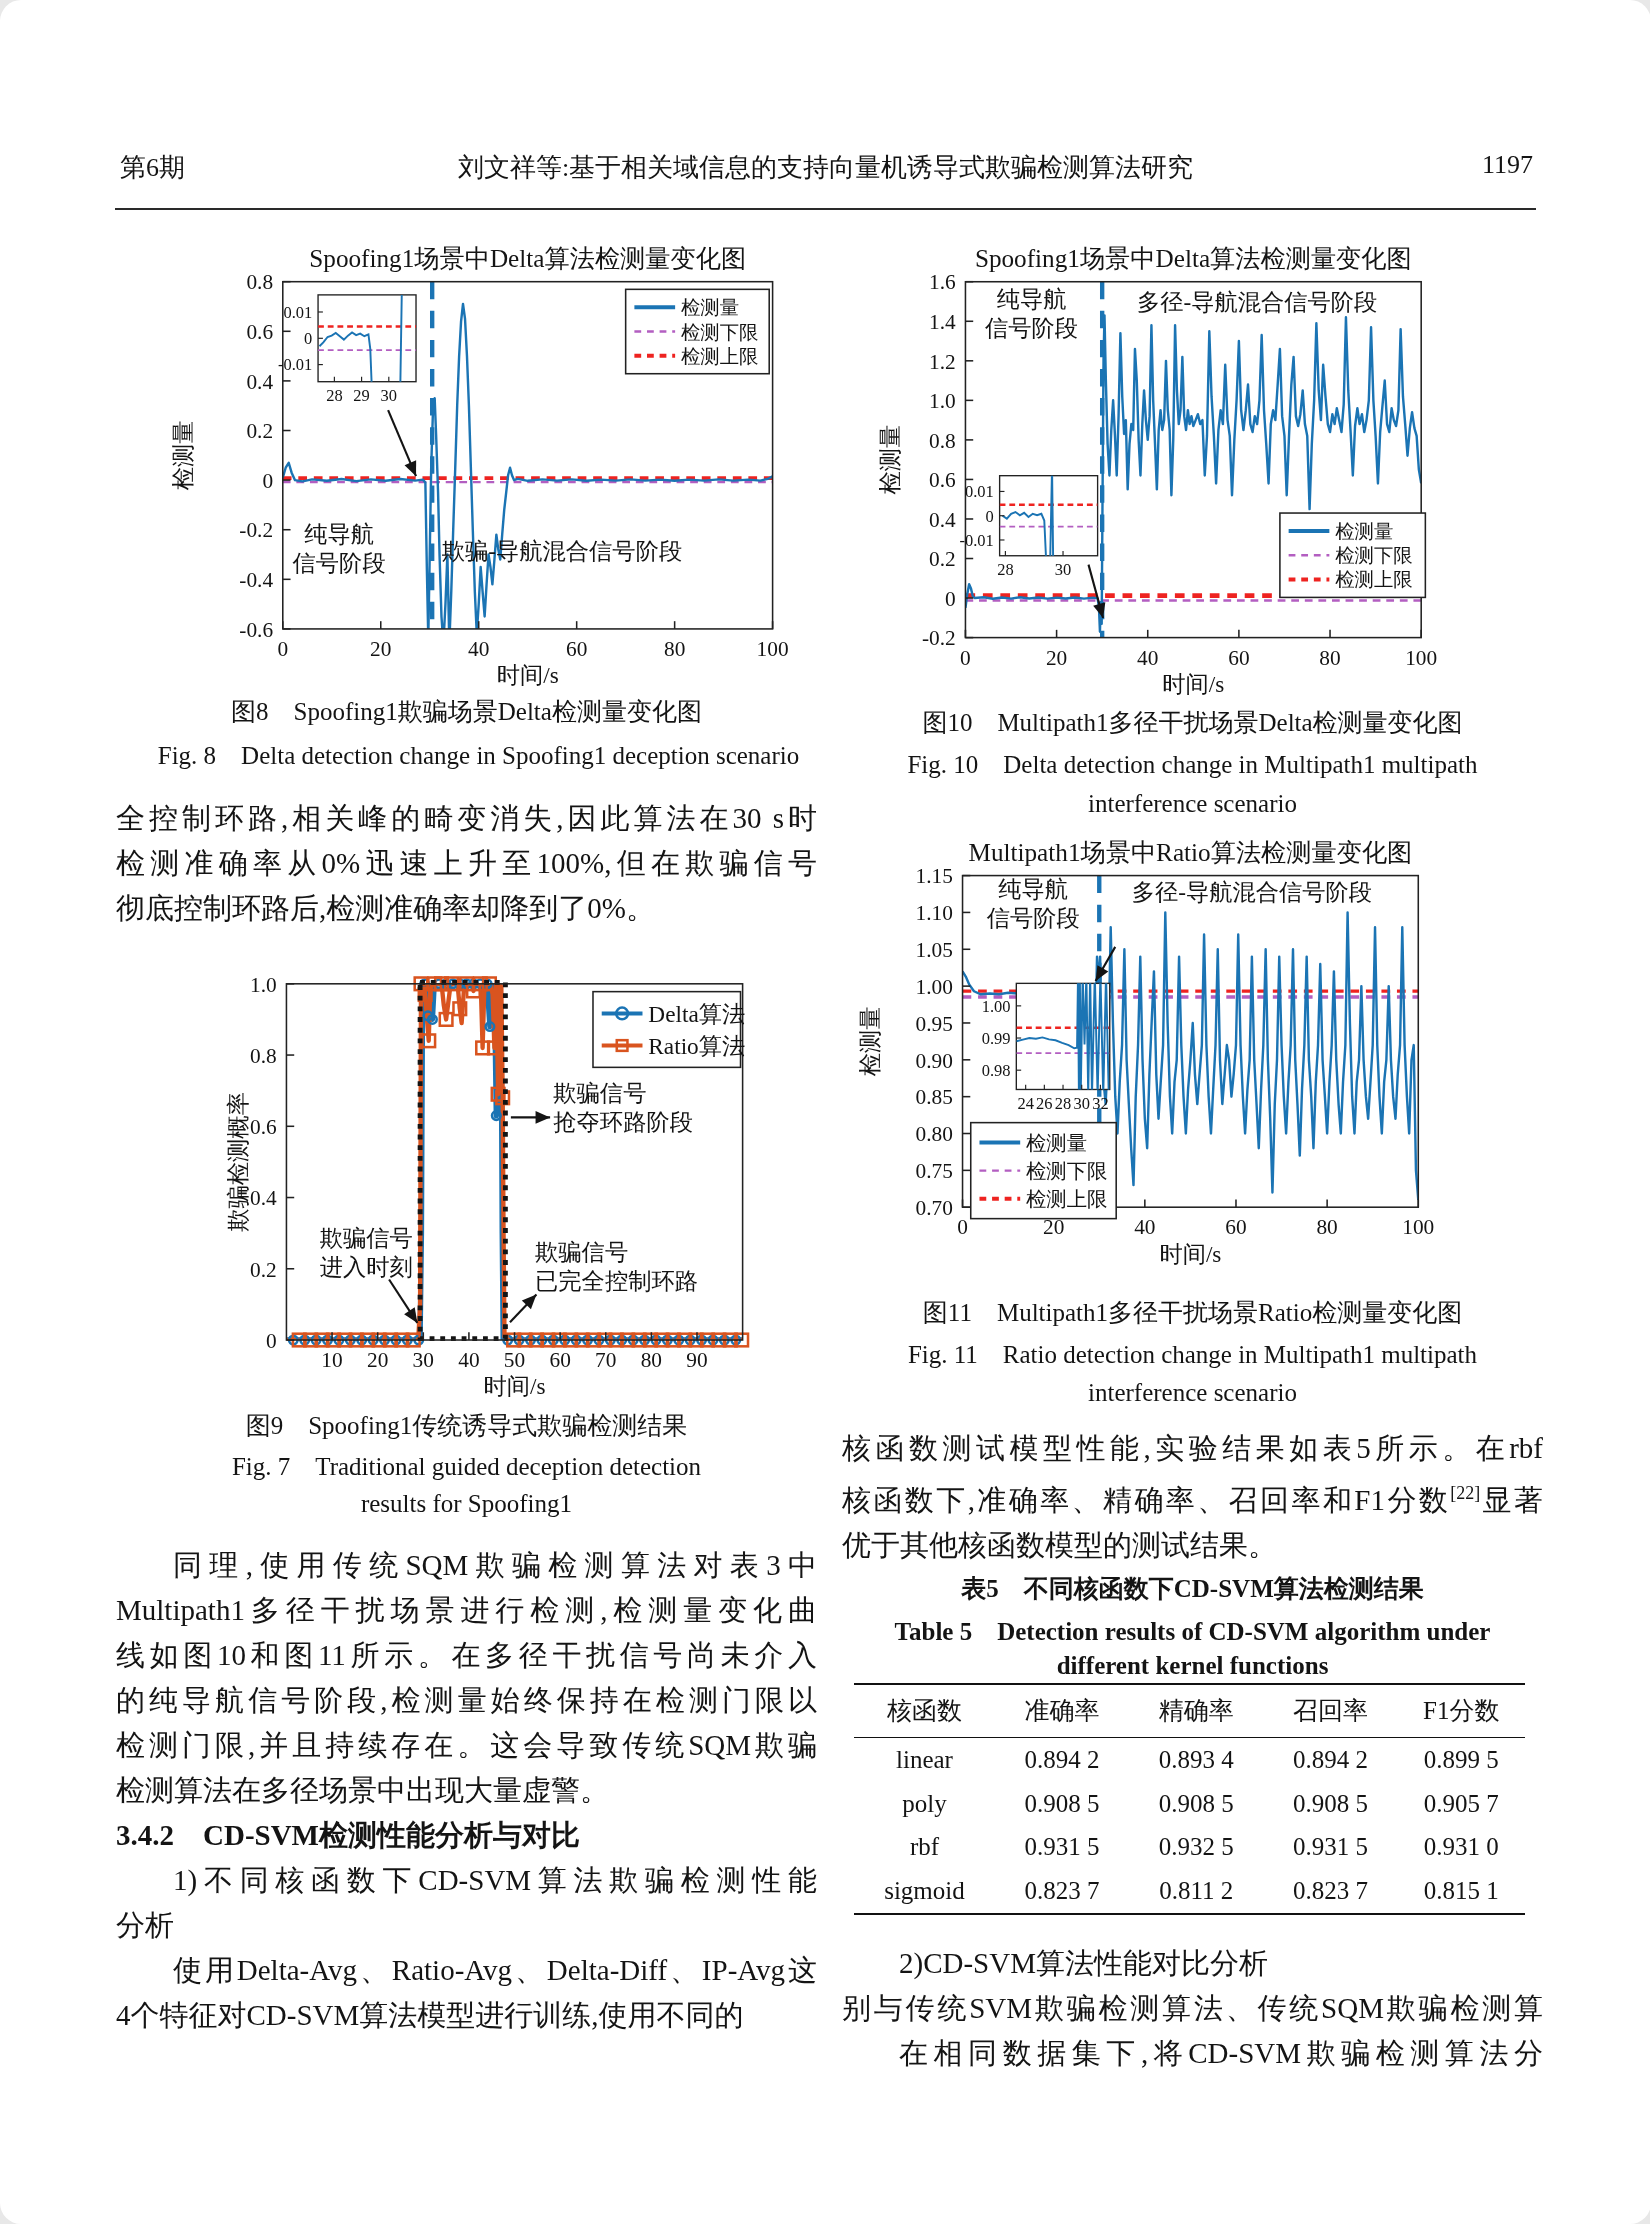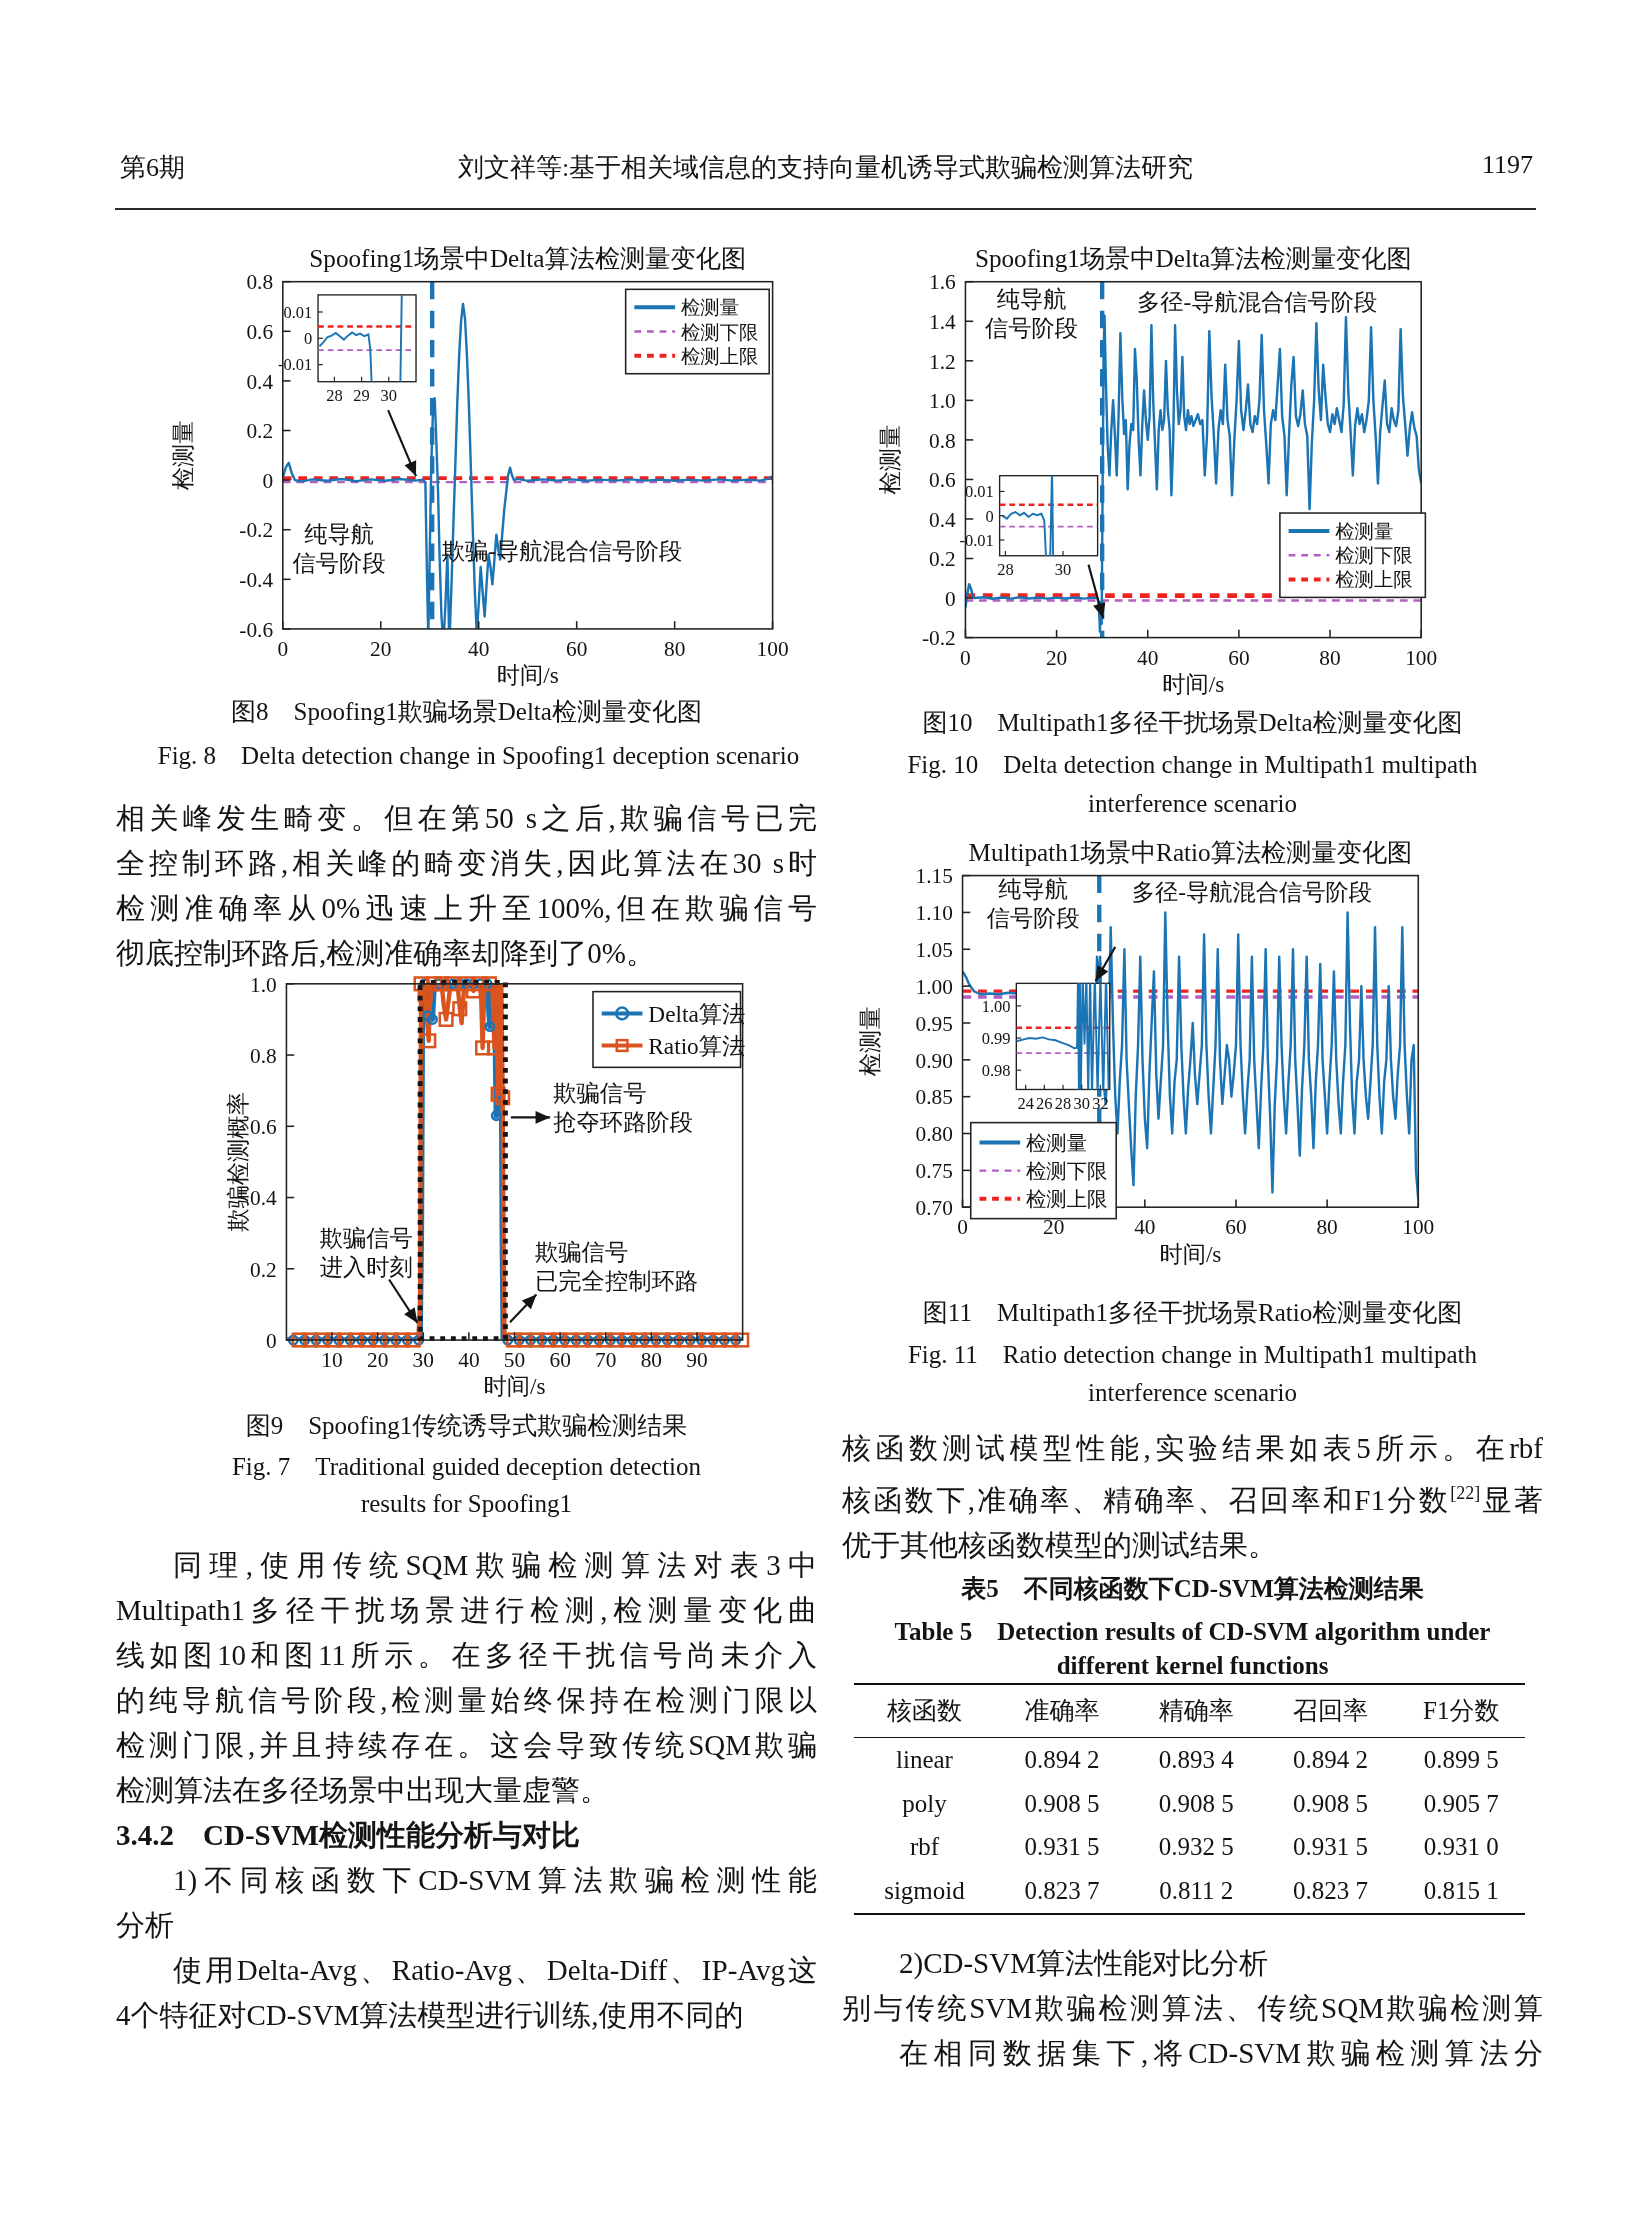--- a/index.html
+++ b/index.html
@@ -1,17 +1,17 @@
 <!DOCTYPE html>
 <html><head>
 <meta charset="utf-8">
 <style>
   html,body{margin:0;padding:0;background:#e8e8e8;}
   .page{position:relative;width:1651px;height:2224px;background:#ffffff;overflow:hidden;
-        font-family:"Liberation Serif","DejaVu Serif",serif;color:#141414;}
+        font-family:"Liberation Serif","DejaVu Serif",serif;color:#141414;border-radius:21px;}
   .hdr{position:absolute;top:150px;font-size:26px;}
   .hdr-rule{position:absolute;top:208px;left:115px;width:1421px;height:1.9px;background:#2a2a2a;}
   .block{position:absolute;width:701px;}
   .line{font-size:29px;line-height:45px;text-align:justify;text-align-last:justify;}
   .line.short{text-align-last:left;}
   .ind{text-indent:57px;}
   .bold{font-weight:bold;}
   .cap{position:absolute;width:701px;text-align:center;font-size:25px;}
   .chart{position:absolute;}
   sup{font-size:0.62em;}
@@ -103,21 +103,20 @@
         <text x="550.5" y="77.57600000000001" font-size="20" text-anchor="start" fill="#141414" font-family="&quot;Liberation Serif&quot;,&quot;DejaVu Serif&quot;,serif">检测量</text>
         <line x1="502.5" x2="544.5" y1="95.376" y2="95.376" stroke="#b35ec1" stroke-width="2.5" stroke-dasharray="7,6"></line>
         <text x="550.5" y="102.57600000000001" font-size="20" text-anchor="start" fill="#141414" font-family="&quot;Liberation Serif&quot;,&quot;DejaVu Serif&quot;,serif">检测下限</text>
         <line x1="502.5" x2="544.5" y1="120.376" y2="120.376" stroke="#ee2320" stroke-width="4" stroke-dasharray="7,6"></line>
         <text x="550.5" y="127.57600000000001" font-size="20" text-anchor="start" fill="#141414" font-family="&quot;Liberation Serif&quot;,&quot;DejaVu Serif&quot;,serif">检测上限</text>
       </svg></div>
   <div class="cap" style="left:116px;top:695px;">图8　Spoofing1欺骗场景Delta检测量变化图</div>
   <div class="cap" style="left:128px;top:739px;">Fig. 8　Delta detection change in Spoofing1 deception scenario</div>
 
   <div class="block" style="left:116px;top:796px;">
-    <div class="line">相关峰发生畸变。但在第50 s之后,欺骗信号已完</div>
     <div class="line">全控制环路,相关峰的畸变消失,因此算法在30 s时</div>
     <div class="line">检测准确率从0%迅速上升至100%,但在欺骗信号</div>
     <div class="line short">彻底控制环路后,检测准确率却降到了0%。</div>
   </div>
 
   <div class="chart" id="fig9" style="left:136px;top:976px;"><svg width="660" height="432" viewBox="0 0 680 445">
         <defs>
           <clipPath id="cp_fig9">
             <rect x="155" y="8" width="470" height="367"></rect>
           </clipPath>

